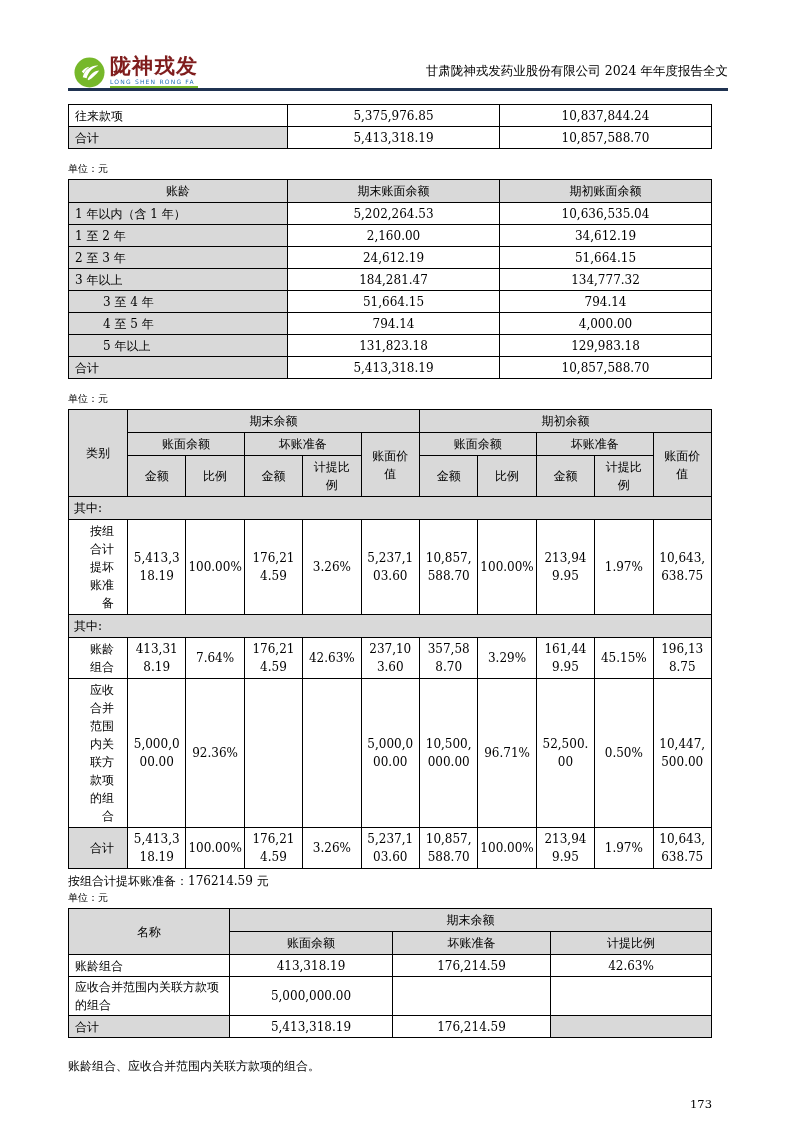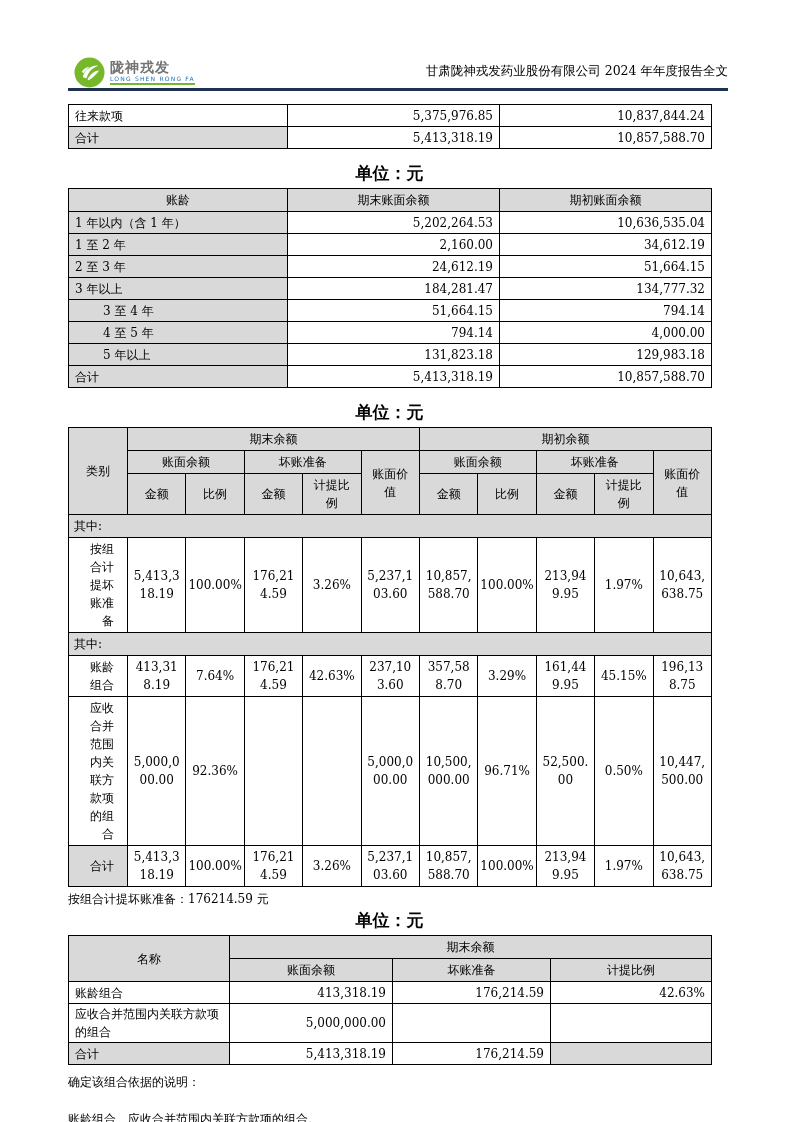--- a/index.html
+++ b/index.html
@@ -11,42 +11,42 @@
     color:#000;
     box-sizing:border-box;
     padding:0 65px 0 68px;
     overflow:hidden;
   }
   
   .header{display:flex;justify-content:space-between;align-items:flex-end;padding-top:46px;height:42px;box-sizing:content-box;}
   .logo{display:flex;align-items:center;gap:5px;padding-left:6px;}
   .logo-circle{width:31px;height:31px;flex:0 0 auto;}
   .brand-block{display:flex;flex-direction:column;line-height:1;}
-  .brand-cn{font-size:14px;font-weight:bold;color:#737373;letter-spacing:1px;font-family:"DejaVu Sans",sans-serif;}
+  .brand-cn{font-size:21px;font-weight:bold;color:#7f1d1d;letter-spacing:1px;font-family:"DejaVu Sans",sans-serif;}
   .brand-en{font-size:6px;color:#1b6cb5;letter-spacing:1.2px;margin-top:2px;border-bottom:2px solid #76b82a;padding-bottom:1px;font-family:"DejaVu Sans",sans-serif;}
   .doc-title{font-size:12.5px;padding-bottom:8px;}
   .rule{height:3px;background:#1f3251;margin-top:0;}
   
   table{border-collapse:collapse;table-layout:fixed;width:643px;background:#fff;}
   td,th{border:1px solid #000;font-size:12px;font-weight:normal;vertical-align:middle;line-height:1.5;overflow:hidden;}
   th{background:#d9d9d9;text-align:center;padding:2px 12px;}
   .gray{background:#d9d9d9;}
   .simple td{height:19px;padding:1px 6px;}
-  .simple .num{text-align:right;}
+  .simple .num{text-align:center;}
   .simple .label{text-align:left;}
   .indent{padding-left:34px !important;}
   
   #method-table td{padding:2px;text-align:center;word-break:break-all;}
   #method-table td.label{padding:2px 13px;text-align:right;word-break:break-all;}
   #method-table td.section{padding:2px 5px;text-align:left;height:18px;margin-left:12px;}
   #method-table th{padding:2px 5px;word-break:break-all;}
   .pct{word-break:keep-all !important;white-space:nowrap;}
   
   .sec-heading{font-size:12.5px;font-weight:bold;white-space:pre;margin:0;}
-  .unit{font-size:17px;text-align:center;padding-right:17px;font-weight:bold;}
+  .unit{font-size:10px;text-align:left;padding-right:17px;}
   .note{font-size:12px;}
   .pagenum{font-size:11.5px;text-align:right;padding-right:16px;}
   
   .mt-t1{margin-top:13px;}
   .mt-h2{margin-top:23px;}
   .mt-unit{margin-top:13px;}
   .mt-tbl{margin-top:3px;}
   .mt-h3{margin-top:21px;}
   .mt-note{margin-top:4px;}
   .mt-unit2{margin-top:1px;}
@@ -294,18 +294,17 @@
         </tr>
         <tr>
           <td class="label gray">合计</td>
           <td class="num">5,413,318.19</td>
           <td class="num">176,214.59</td>
           <td class="num gray"></td>
         </tr>
       </tbody>
   </table>
 
-  <div class="note mt-n1">确定该组合依据的说明：</div>
   <div class="note mt-n2">账龄组合、应收合并范围内关联方款项的组合。</div>
 
   <div class="pagenum mt-pg">173</div>
 
 </div>
 
 </body></html>

